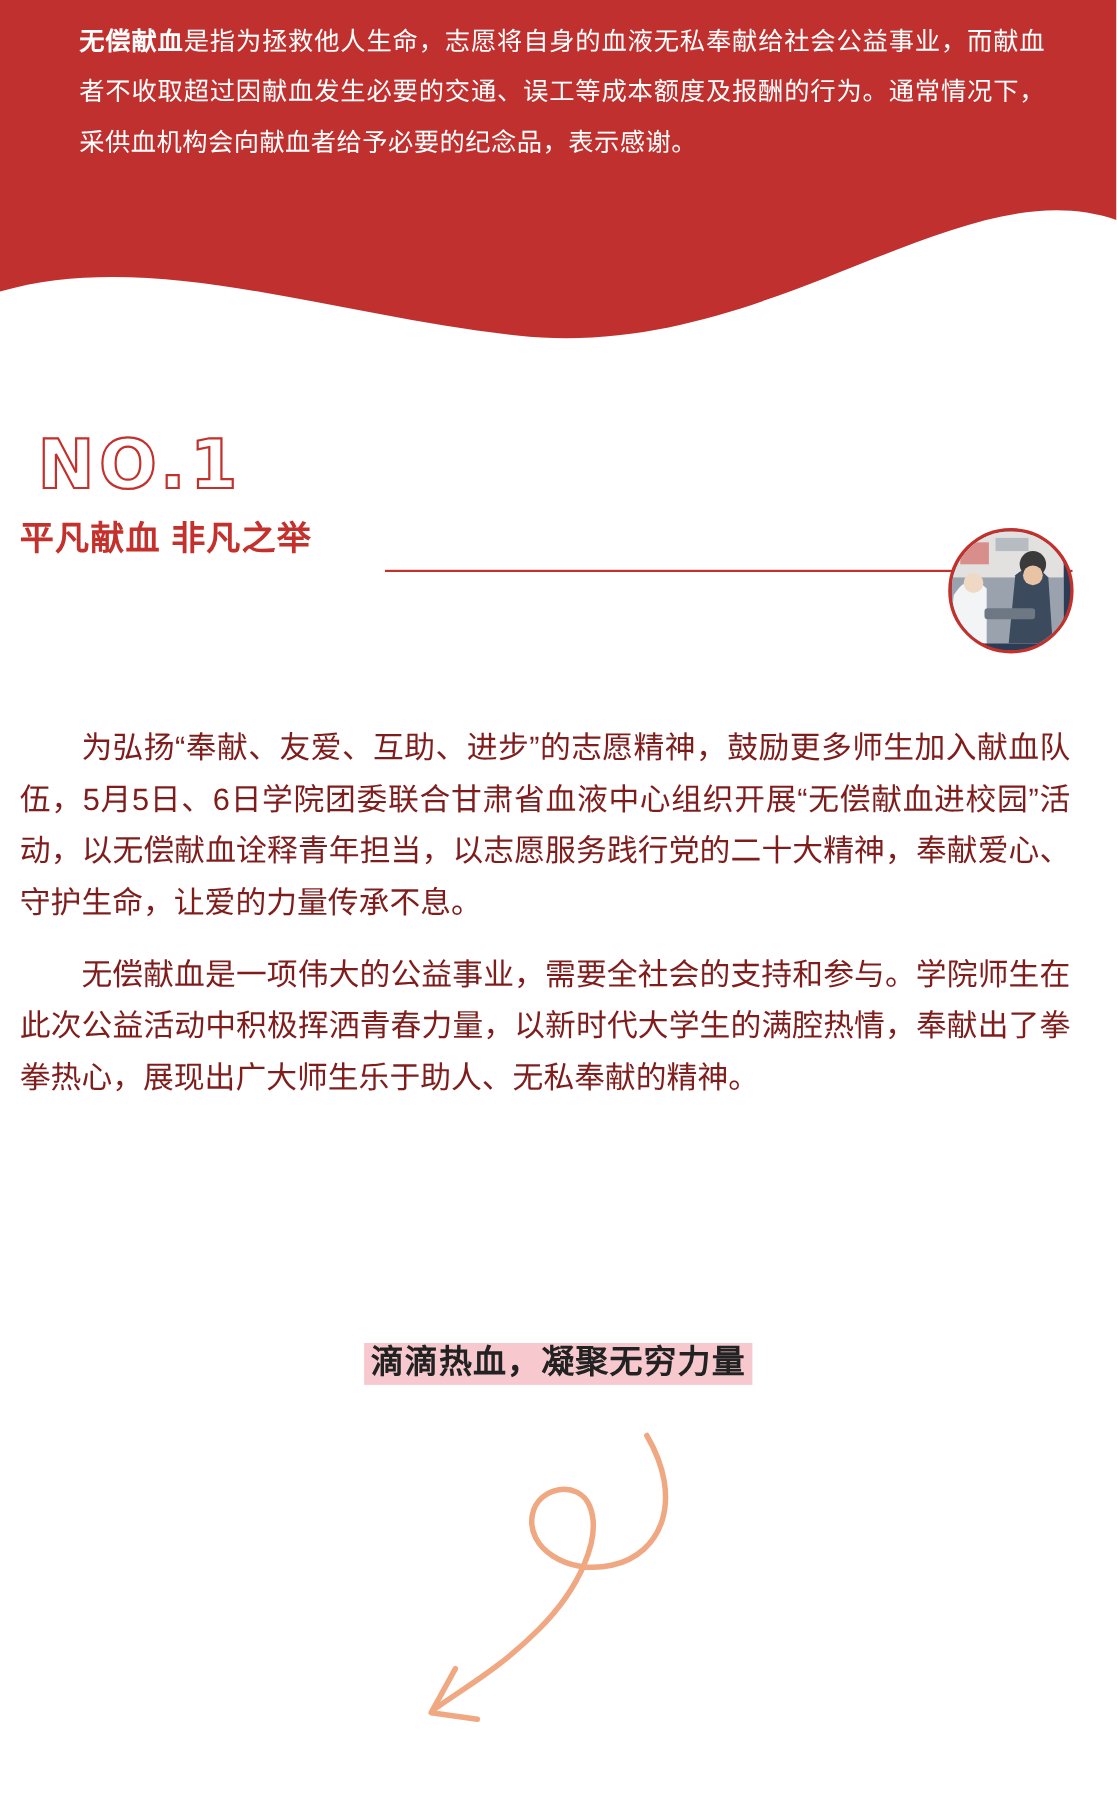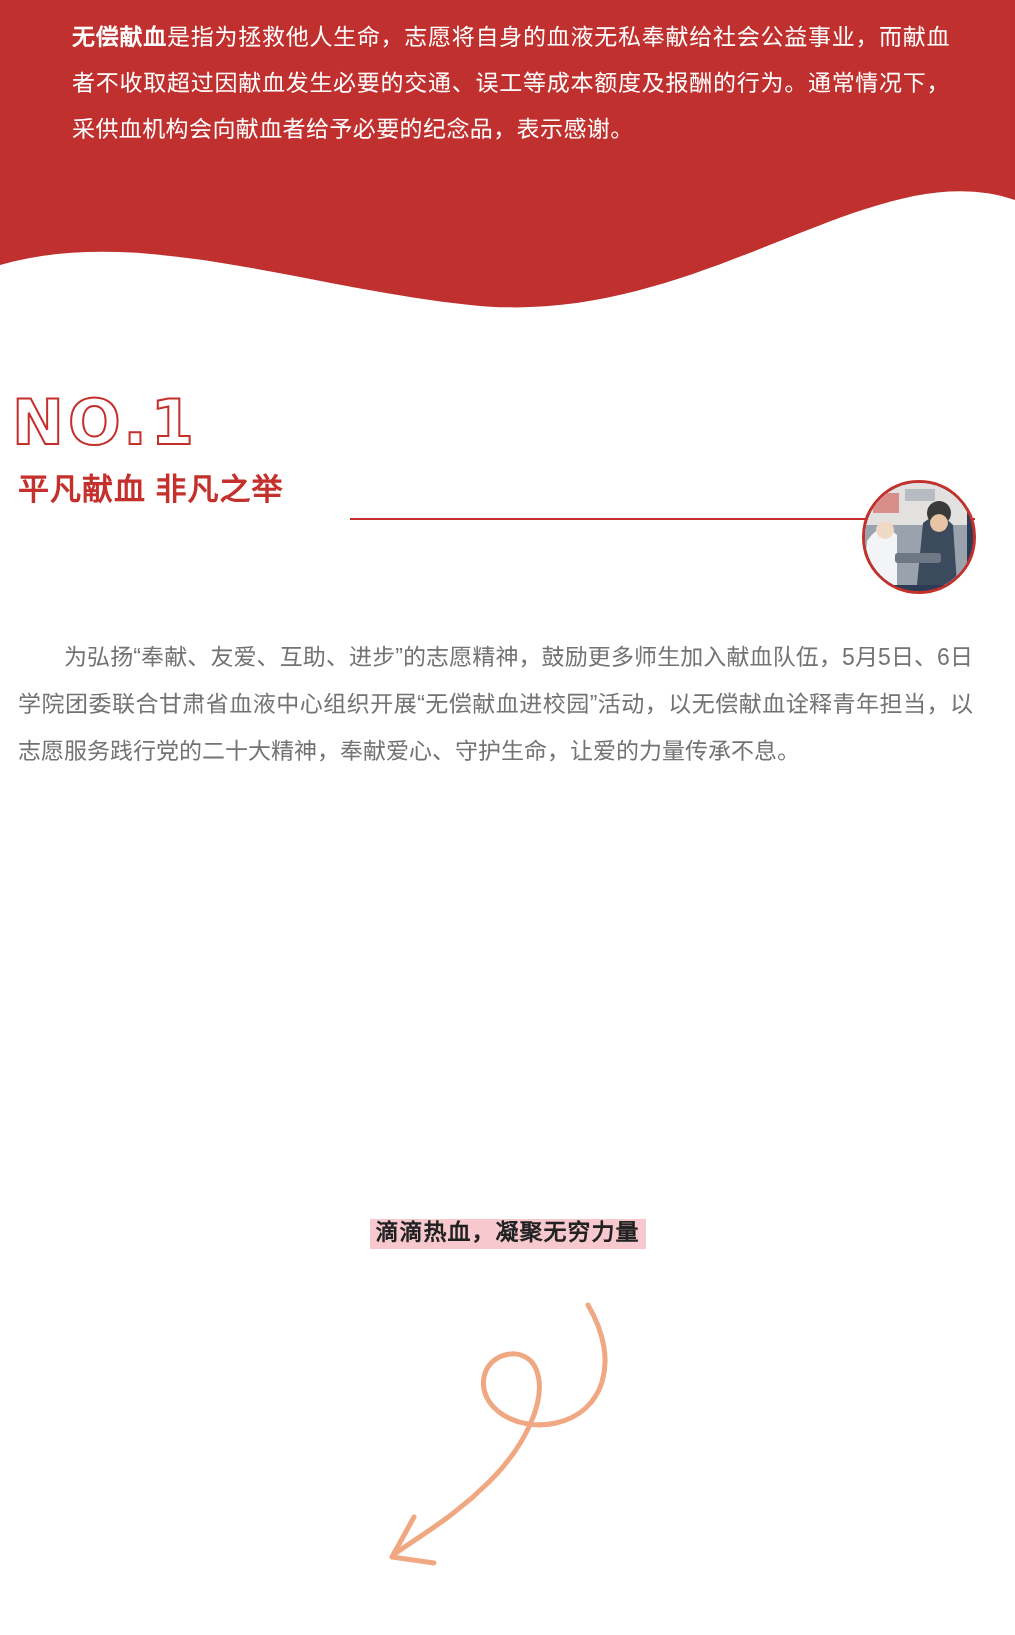--- a/index.html
+++ b/index.html
@@ -43,21 +43,21 @@
     text-justify: inter-ideograph;
   }
   .banner-text .lead {
     font-weight: bold;
   }
 
   
   .no-label {
     position: absolute;
     top: 386px;
-    left: 12px;
+    left: 34px;
     font-size: 62px;
     font-weight: bold;
     letter-spacing: 4px;
     color: transparent;
     -webkit-text-stroke: 2px #c4302b;
     text-shadow: none;
     font-family: "DejaVu Sans", sans-serif;
   }
 
   
@@ -88,45 +88,45 @@
     border-radius: 50%;
     border: 3px solid #c4302b;
     overflow: hidden;
     background: #2b3d55;
   }
   .title-photo svg { display: block; }
 
   
   .body-copy {
     position: absolute;
-    top: 634px;
+    top: 656px;
     left: 18px;
     width: 955px;
-    font-size: 23px;
+    font-size: 28px;
     line-height: 47px;
-    color: #737373;
+    color: #7f1d1d;
     text-align: justify;
     text-justify: inter-ideograph;
   }
   .body-copy p {
     margin: 0 0 18px 0;
     text-indent: 2em;
   }
 
   
   .slogan-wrap {
     position: absolute;
     top: 1212px;
     left: 0;
     width: 1015px;
     text-align: center;
   }
   .slogan {
     display: inline-block;
-    font-size: 23px;
+    font-size: 30px;
     font-weight: bold;
     color: #222222;
     letter-spacing: 1px;
     padding: 1px 6px 2px 6px;
     background: linear-gradient(to bottom, rgba(255,255,255,0) 0%, rgba(255,255,255,0) 18%, #f7c9cf 18%, #f7c9cf 100%);
     text-align: center;
   }
 
   
   .swirl {
@@ -165,20 +165,21 @@
     <circle cx="20" cy="47" r="9" fill="#f0d9c4"></circle>
     <path d="M58,40 q16,-14 30,2 l4,60 l-40,0 Z" fill="#3c4a5e"></path>
     <circle cx="74" cy="30" r="12" fill="#3a3a3a"></circle>
     <circle cx="74" cy="40" r="9" fill="#e8c3a4"></circle>
     <rect x="30" y="70" width="46" height="10" rx="3" fill="#6e7784"></rect>
   </svg>
 </div>
 
 <div class="body-copy">
   <p>为弘扬“奉献、友爱、互助、进步”的志愿精神，鼓励更多师生加入献血队伍，5月5日、6日学院团委联合甘肃省血液中心组织开展“无偿献血进校园”活动，以无偿献血诠释青年担当，以志愿服务践行党的二十大精神，奉献爱心、守护生命，让爱的力量传承不息。</p>
+  <p>无偿献血是一项伟大的公益事业，需要全社会的支持和参与。学院师生在此次公益活动中积极挥洒青春力量，以新时代大学生的满腔热情，奉献出了拳拳热心，展现出广大师生乐于助人、无私奉献的精神。</p>
 </div>
 
 <div class="slogan-wrap">
   <span class="slogan">滴滴热血，凝聚无穷力量</span>
 </div>
 
 <svg class="swirl" viewBox="0 0 320 340" xmlns="http://www.w3.org/2000/svg" fill="none">
   <path d="M258 20 C292 78 272 128 226 138 C186 147 148 122 154 92 C159 66 196 60 206 84 C218 113 196 160 160 196 C124 232 94 248 66 268" stroke="#f0a882" stroke-width="5" stroke-linecap="round"></path>
   <path d="M84 232 L62 272 L104 278" stroke="#f0a882" stroke-width="5" stroke-linecap="round" stroke-linejoin="round" fill="none"></path>
 </svg>

